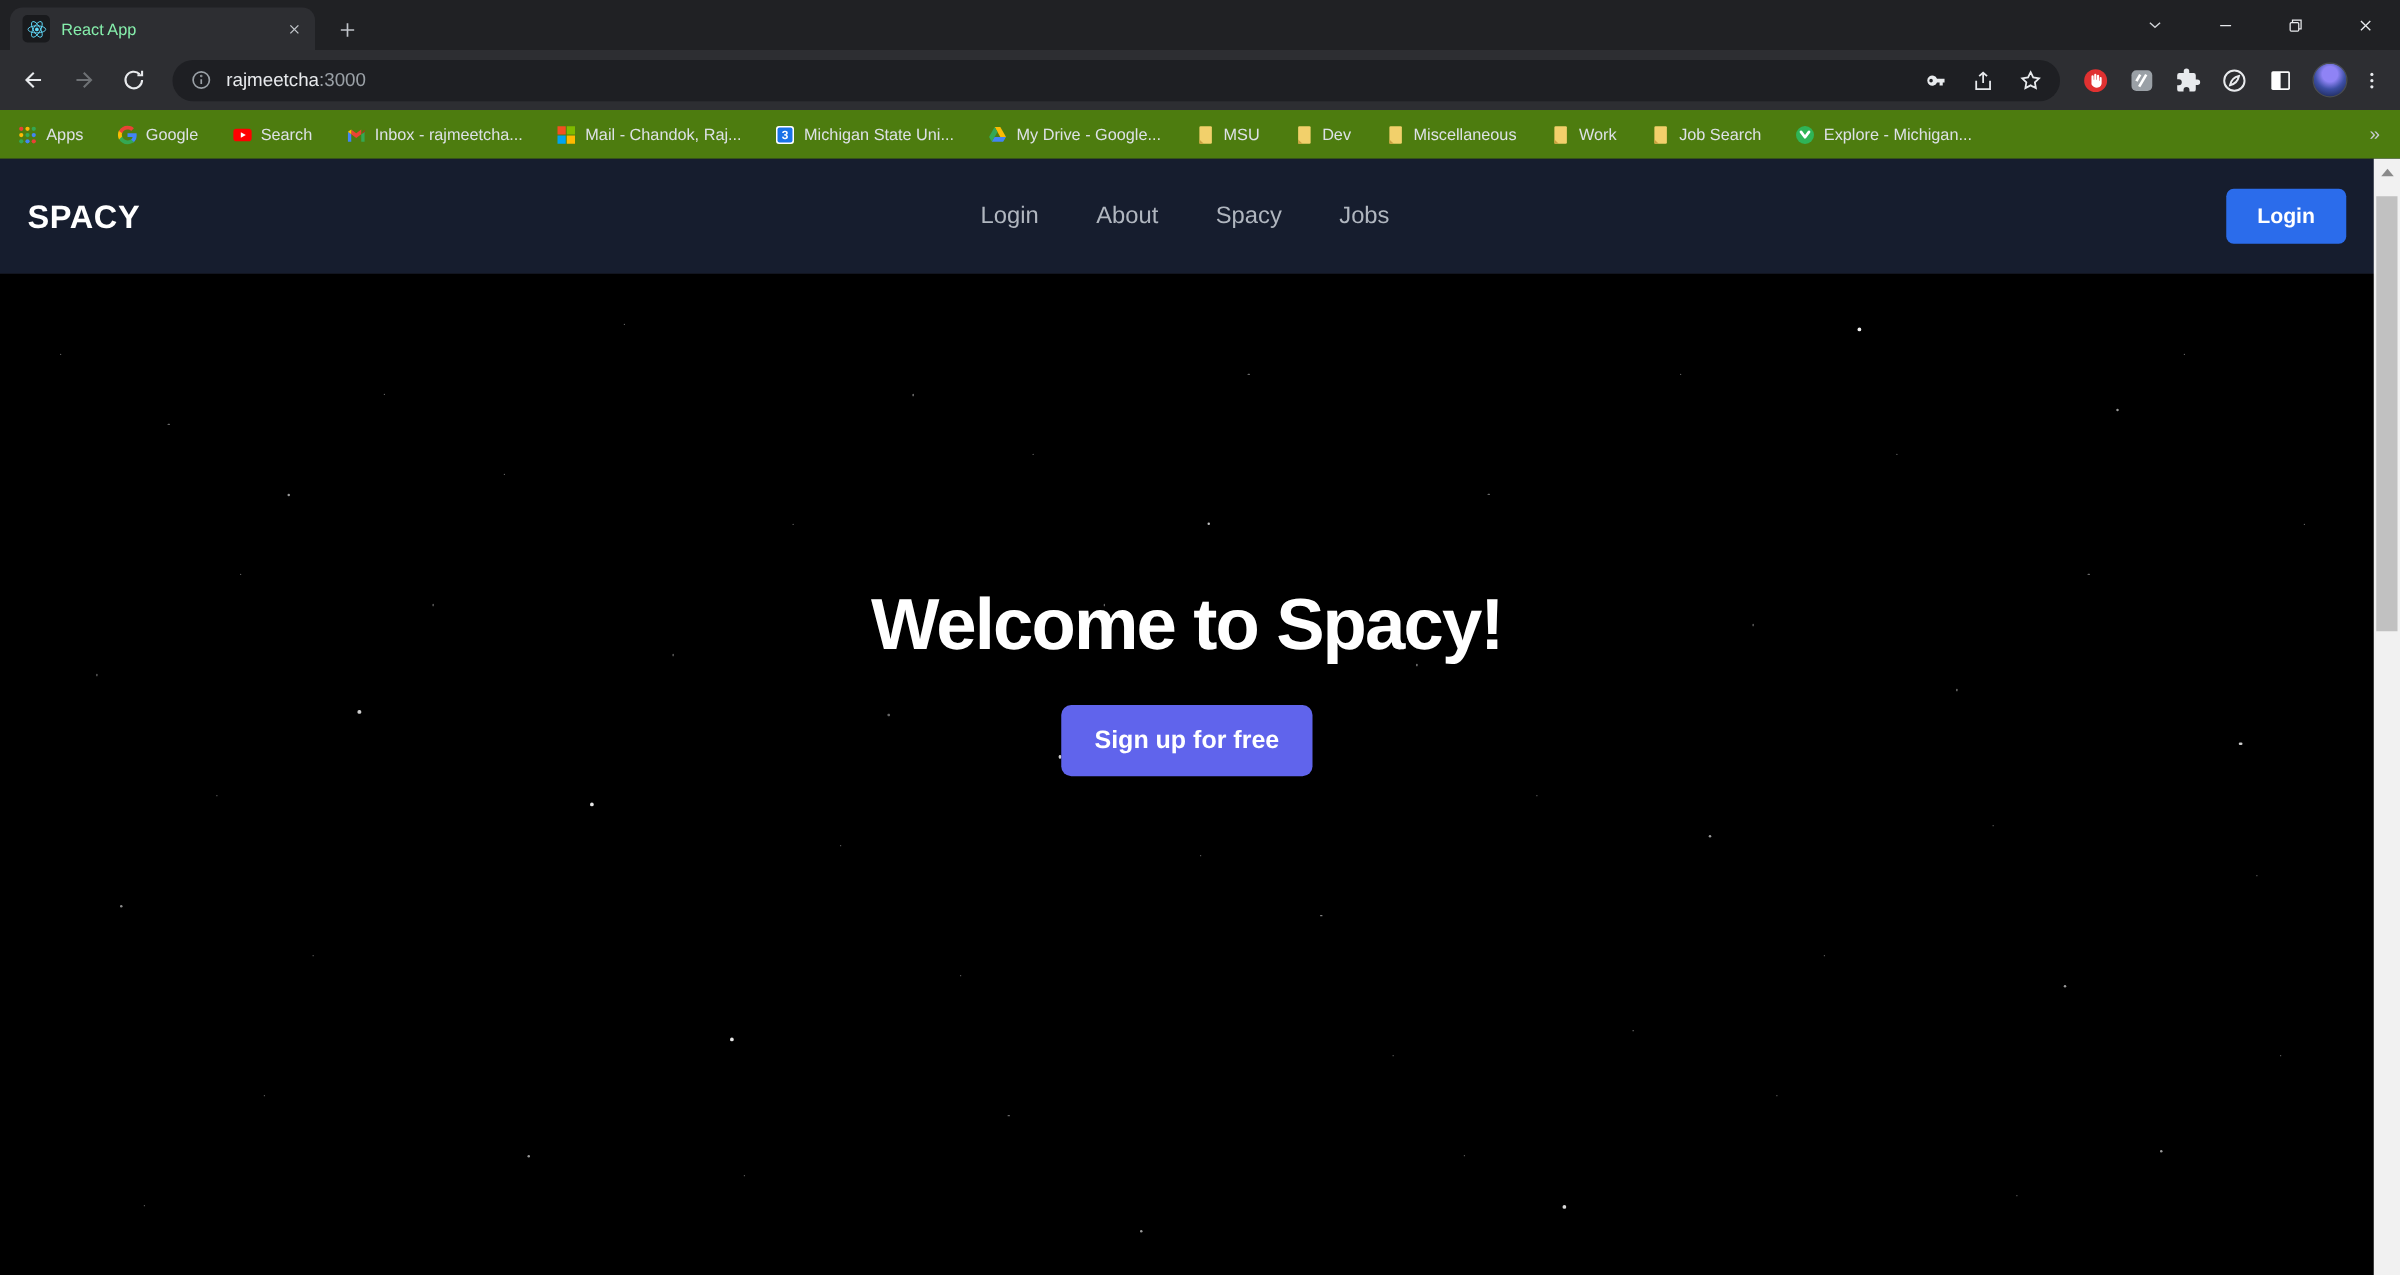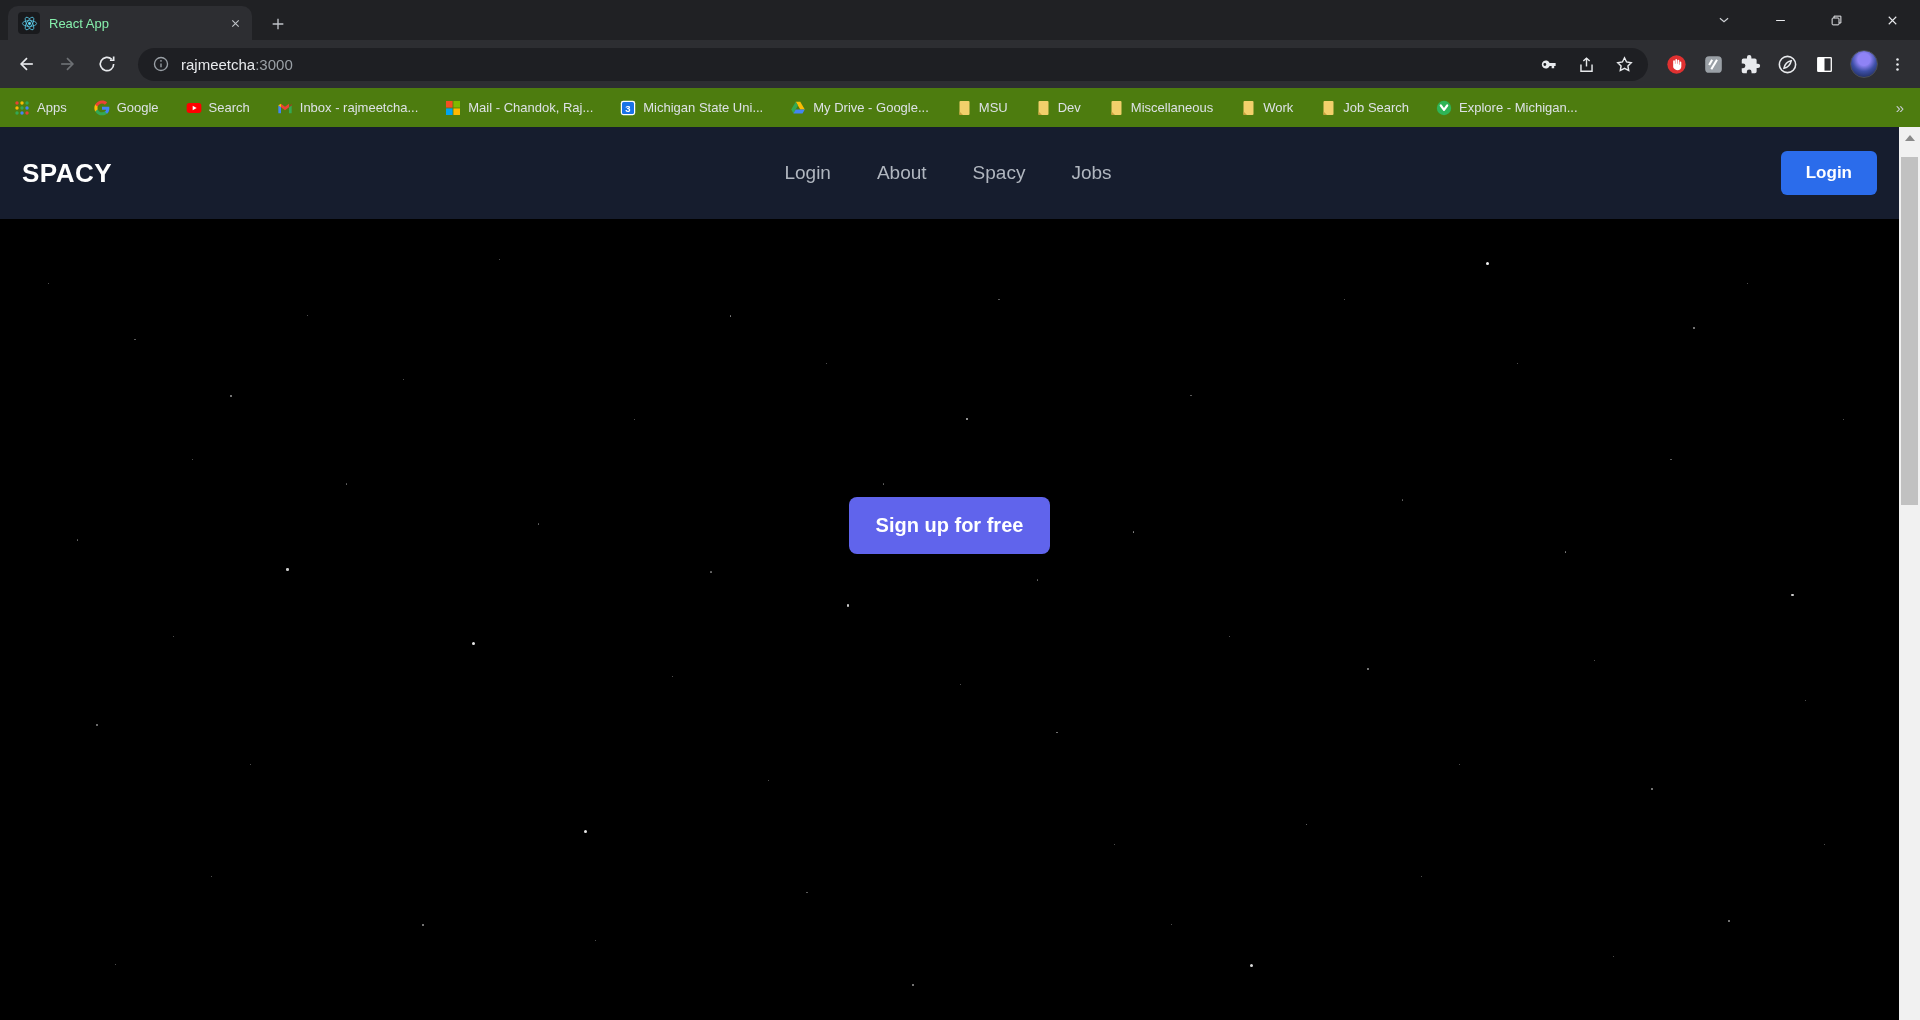--- a/index.html
+++ b/index.html
@@ -443,20 +443,21 @@
           <div class="star" style="left: 42%; top: 84%; width: 1.2px; height: 1.2px; opacity: 0.4;"></div>
           <div class="star" style="left: 61%; top: 88%; width: 1.2px; height: 1.2px; opacity: 0.4;"></div>
           <div class="star" style="left: 74%; top: 82%; width: 1.2px; height: 1.2px; opacity: 0.4;"></div>
           <div class="star" style="left: 84%; top: 92%; width: 1.2px; height: 1.2px; opacity: 0.4;"></div>
           <div class="star" style="left: 95%; top: 78%; width: 1.2px; height: 1.2px; opacity: 0.4;"></div>
           <div class="star" style="left: 6%; top: 93%; width: 1.2px; height: 1.2px; opacity: 0.4;"></div>
           <div class="star" style="left: 50%; top: 58%; width: 1.2px; height: 1.2px; opacity: 0.4;"></div>
           <div class="star" style="left: 37%; top: 44%; width: 1.2px; height: 1.2px; opacity: 0.4;"></div>
         </div>
       <div class="hero-inner">
+        <h1 class="hero-title">Welcome to Spacy!</h1>
         <button class="hero-cta">Sign up for free</button>
       </div>
     </div>
 
     <div class="scrollbar">
       <div class="sb-btn up">
           <div class="tri-up"></div>
         </div>
       <div class="sb-thumb"></div>
       <div class="sb-btn down">

